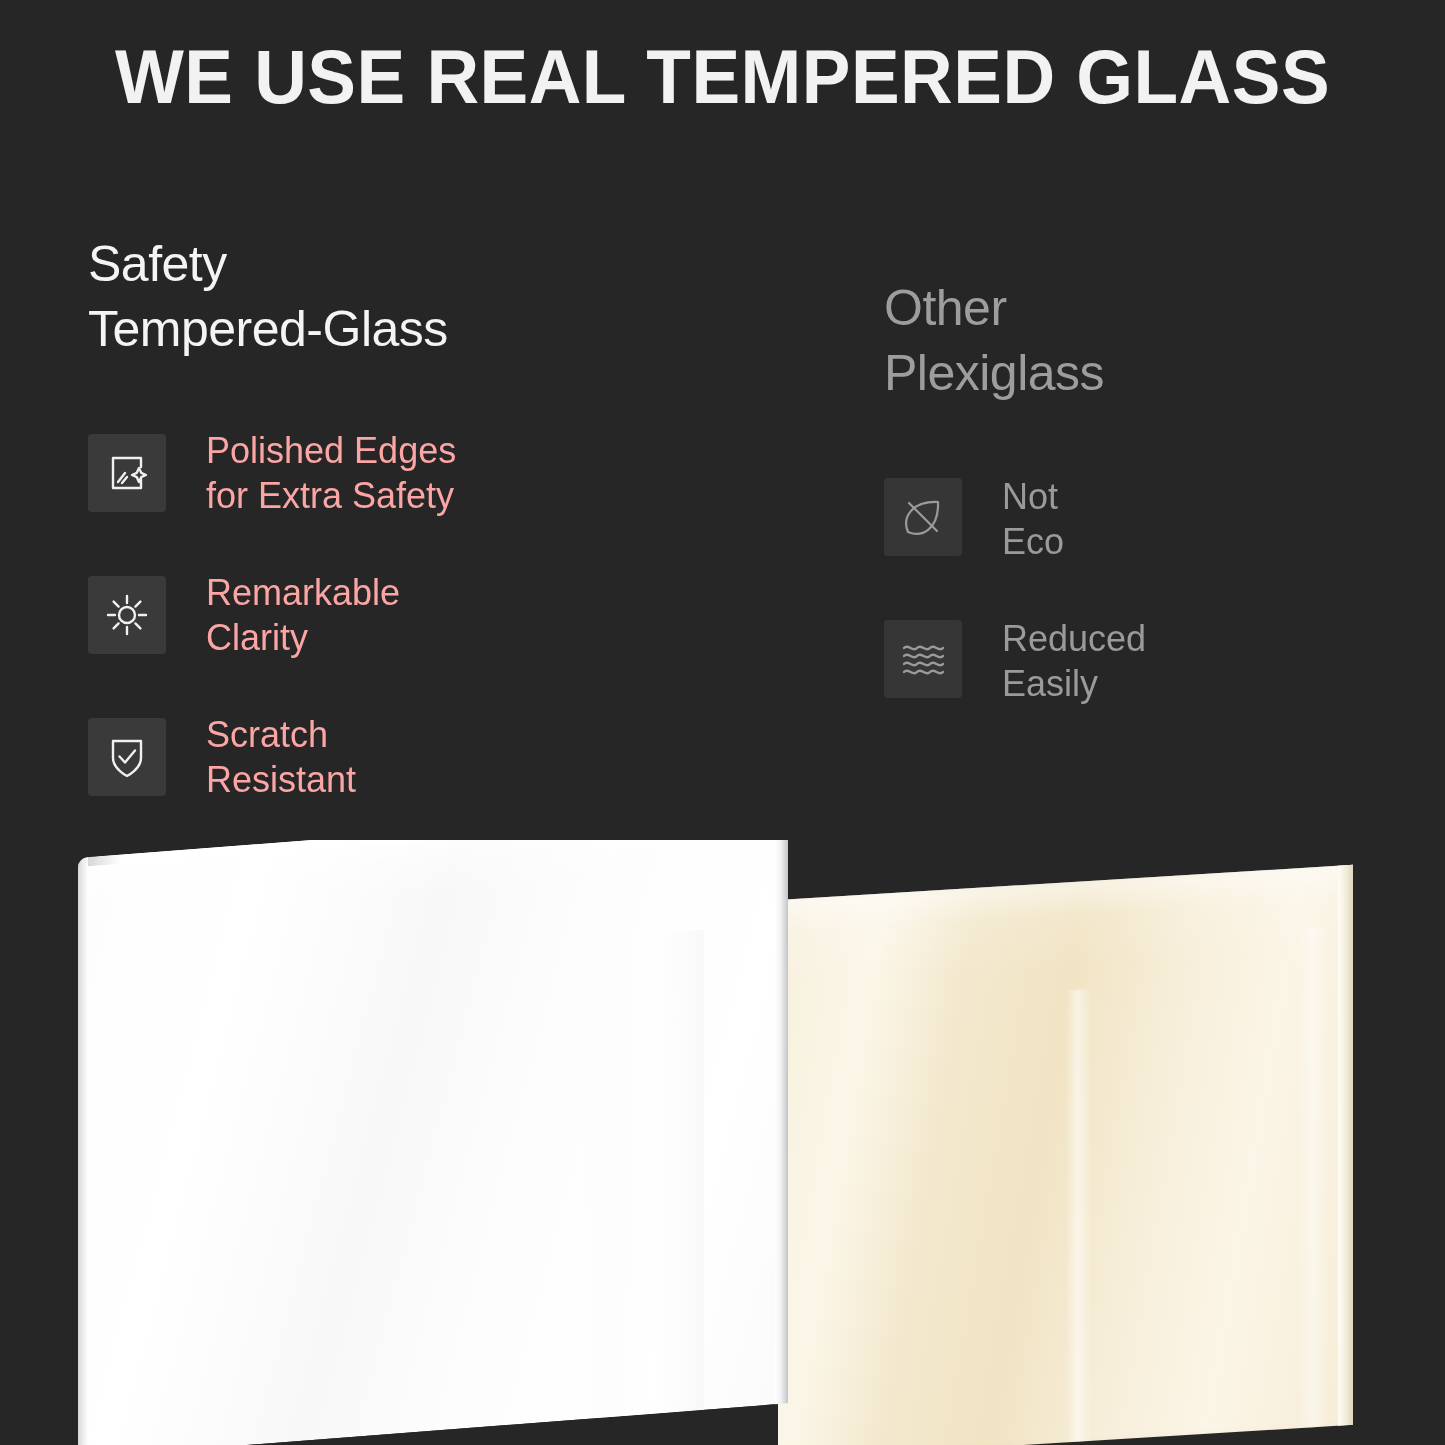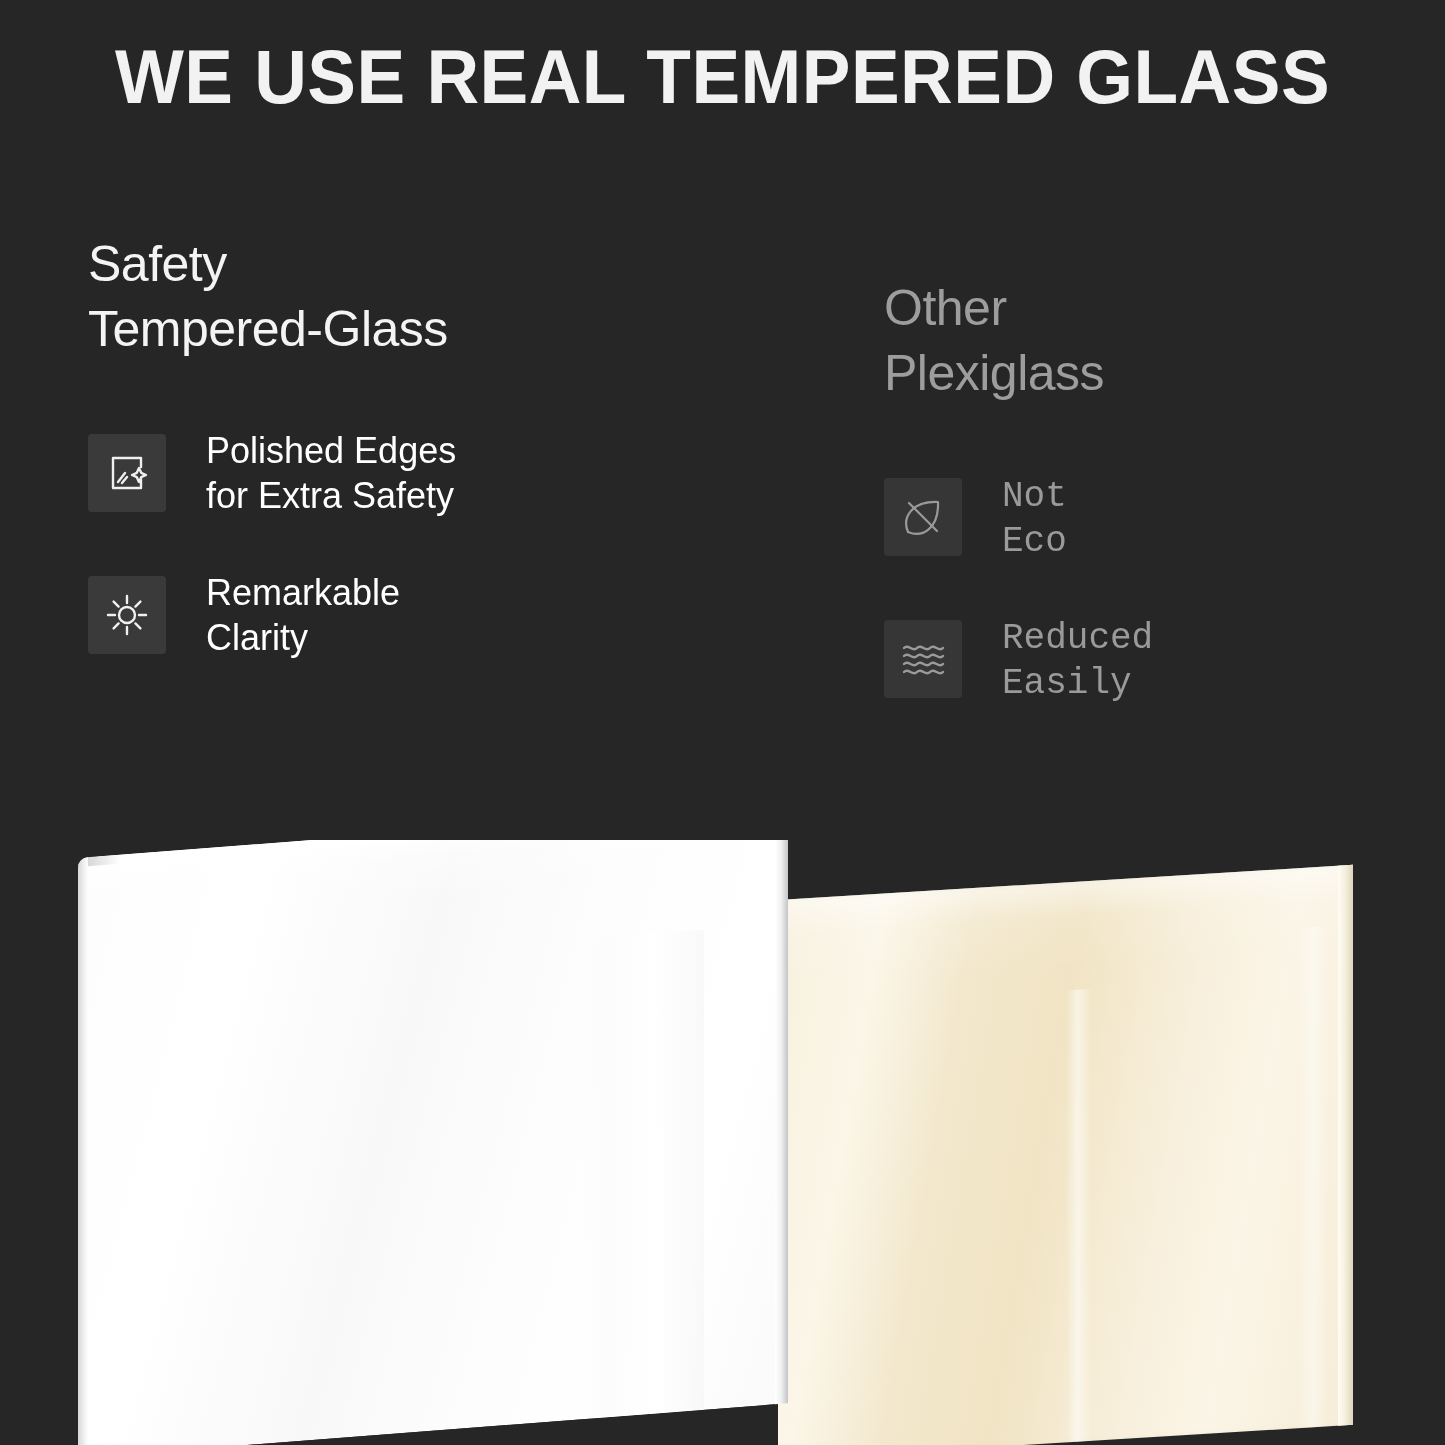--- a/index.html
+++ b/index.html
@@ -90,23 +90,23 @@
     position: absolute;
     left: 118px;
     top: -6px;
     font-family: "Liberation Sans", sans-serif;
     font-weight: 300;
     font-size: 36px;
     line-height: 45px;
     letter-spacing: 0px;
     white-space: pre-line;
   }
-  .col-left  .feature-label { color: #ffffff; }
+  .col-left  .feature-label { color: #fca5a5; }
   .col-right .feature-label { color: #9a9a9a; }
-  .col-right .feature-label { top: -4px; font-family: Liberation Mono, monospace; }
+  .col-right .feature-label { top: -4px; }
 
   
   .panels {
     position: absolute;
     left: 0;
     top: 840px;
     width: 1445px;
     height: 605px;
     overflow: hidden;
   }
@@ -264,20 +264,30 @@
           <div class="icon-tile">
             <svg width="48" height="48" viewBox="0 0 48 48" fill="none" stroke="#f0f0f0" stroke-width="2.4" stroke-linecap="round">
               <circle cx="24" cy="24" r="8"></circle>
               <path d="M24 5v7M24 36v7M5 24h7M36 24h7M10.6 10.6l5 5M32.4 32.4l5 5M37.4 10.6l-5 5M15.6 32.4l-5 5"></path>
             </svg>
           </div>
           <div class="feature-label">Remarkable
 Clarity</div>
         </div>
 
+        <div class="feature">
+          <div class="icon-tile">
+            <svg width="48" height="48" viewBox="0 0 48 48" fill="none" stroke="#f0f0f0" stroke-width="2.4" stroke-linecap="round" stroke-linejoin="round">
+              <path d="M24 43s14-7 14-18V8H10v17c0 11 14 18 14 18z"></path>
+              <path d="M16.5 23.5l5.5 6 10-12"></path>
+            </svg>
+          </div>
+          <div class="feature-label">Scratch
+Resistant</div>
+        </div>
 
       </div>
     </div>
 
     <div class="col col-right">
       <div class="col-title">Other
 Plexiglass</div>
 
       <div class="features">
 

